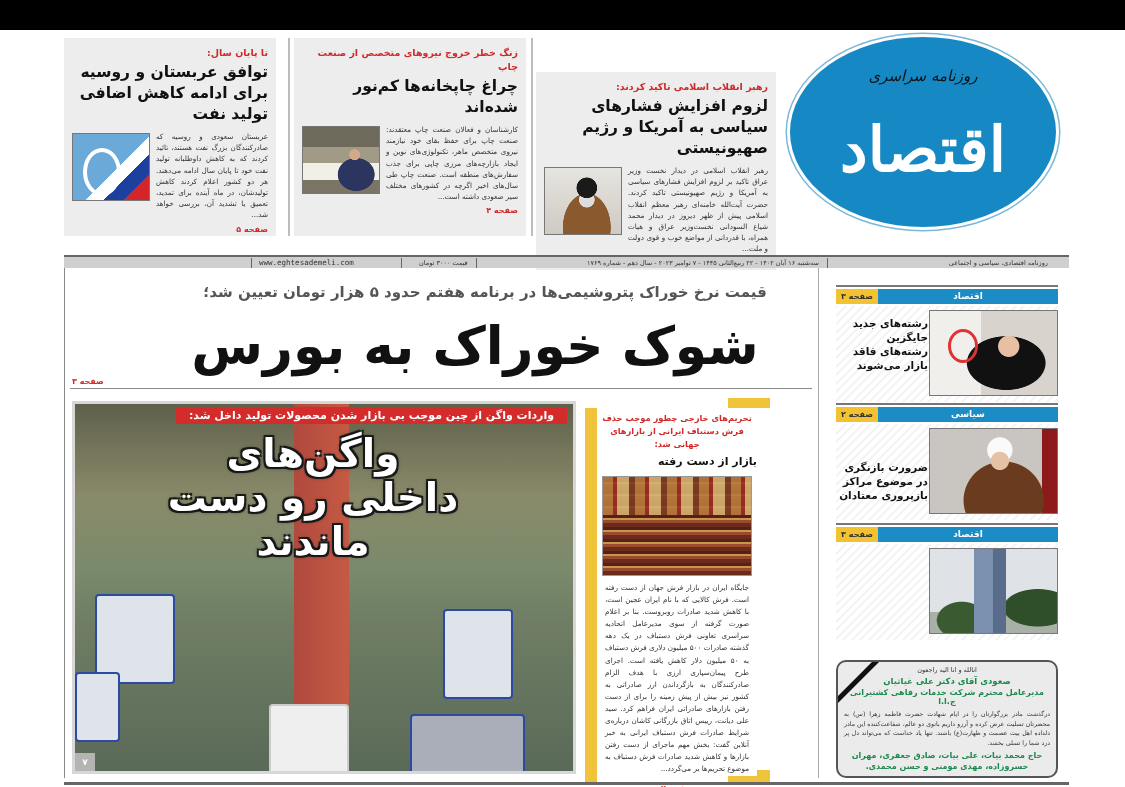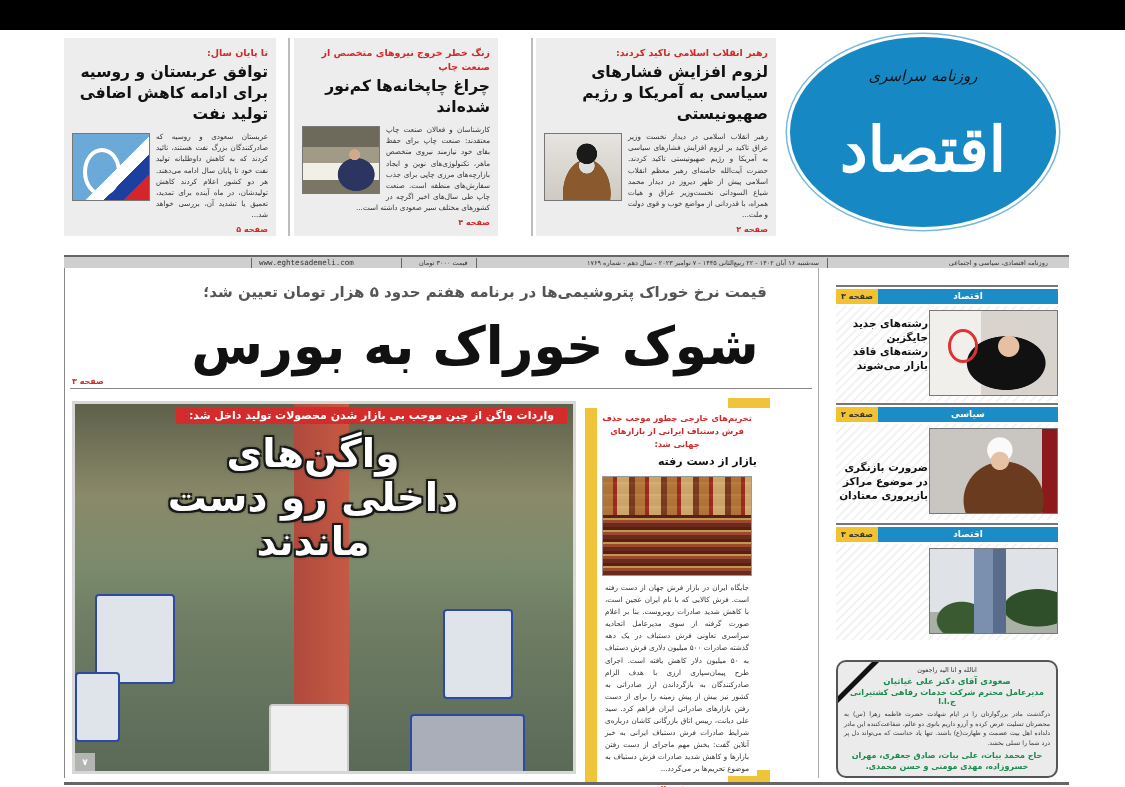--- a/index.html
+++ b/index.html
@@ -132,32 +132,32 @@
   .opec { background: linear-gradient(135deg, #6aa9d8 0 55%, #ffffff 55% 68%, #1d3fa0 68% 82%, #d4262a 82% 100%); position: relative; }
   .opec::before { content: ""; position: absolute; left: 10px; top: 14px; width: 30px; height: 40px; border-radius: 50%; border: 4px solid #fff; }
   .printer { background: radial-gradient(circle at 68% 42%, #d4a98a 0 8%, transparent 9%), radial-gradient(ellipse at 70% 72%, #2b3560 0 24%, transparent 25%), linear-gradient(180deg, #6d6a5c 0 30%, #a09a86 30% 55%, #f2efe6 55% 80%, #7b7565 80% 100%); }
   .leader { background: radial-gradient(circle at 55% 30%, #1a1a1a 0 16%, transparent 17%), radial-gradient(circle at 55% 48%, #ddd 0 14%, transparent 15%), radial-gradient(ellipse at 55% 90%, #8a5a2e 0 40%, transparent 41%), linear-gradient(180deg, #e6e4e0, #cfcac2); }
 </style>
 </head>
 <body>
 
 <div class="page">
 
-  <div class="teaser" style="left:536px; width:240px;">
+  <div class="teaser" style="left:536px; width:240px;margin-top:34px;">
     <div class="kicker">رهبر انقلاب اسلامی تاکید کردند:</div>
     <div class="title">لزوم افزایش فشارهای سیاسی به آمریکا و رژیم صهیونیستی</div>
     <div class="body">
       <div class="photo leader"></div>
       <span>رهبر انقلاب اسلامی در دیدار نخست وزیر عراق تاکید بر لزوم افزایش فشارهای سیاسی به آمریکا و رژیم صهیونیستی تاکید کردند. حضرت آیت‌الله خامنه‌ای رهبر معظم انقلاب اسلامی پیش از ظهر دیروز در دیدار محمد شیاع السودانی نخست‌وزیر عراق و هیات همراه، با قدردانی از مواضع خوب و قوی دولت و ملت...</span>
     </div>
     <div class="page-ref">صفحه ۲</div>
   </div>
   <div class="vsep" style="left:531px;"></div>
 
-  <div class="teaser" style="left:294px; width:204px;">
+  <div class="teaser" style="left:294px; width:232px;">
     <div class="kicker">زنگ خطر خروج نیروهای متخصص از صنعت چاپ</div>
     <div class="title">چراغ چاپخانه‌ها کم‌نور شده‌اند</div>
     <div class="body">
       <div class="photo printer"></div>
       <span>کارشناسان و فعالان صنعت چاپ معتقدند: صنعت چاپ برای حفظ بقای خود نیازمند نیروی متخصص ماهر، تکنولوژی‌های نوین و ایجاد بازارچه‌های مرزی چاپی برای جذب سفارش‌های منطقه است. صنعت چاپ طی سال‌های اخیر اگرچه در کشورهای مختلف سیر صعودی داشته است...</span>
     </div>
     <div class="page-ref">صفحه ۴</div>
   </div>
   <div class="vsep" style="left:288px;"></div>
 

